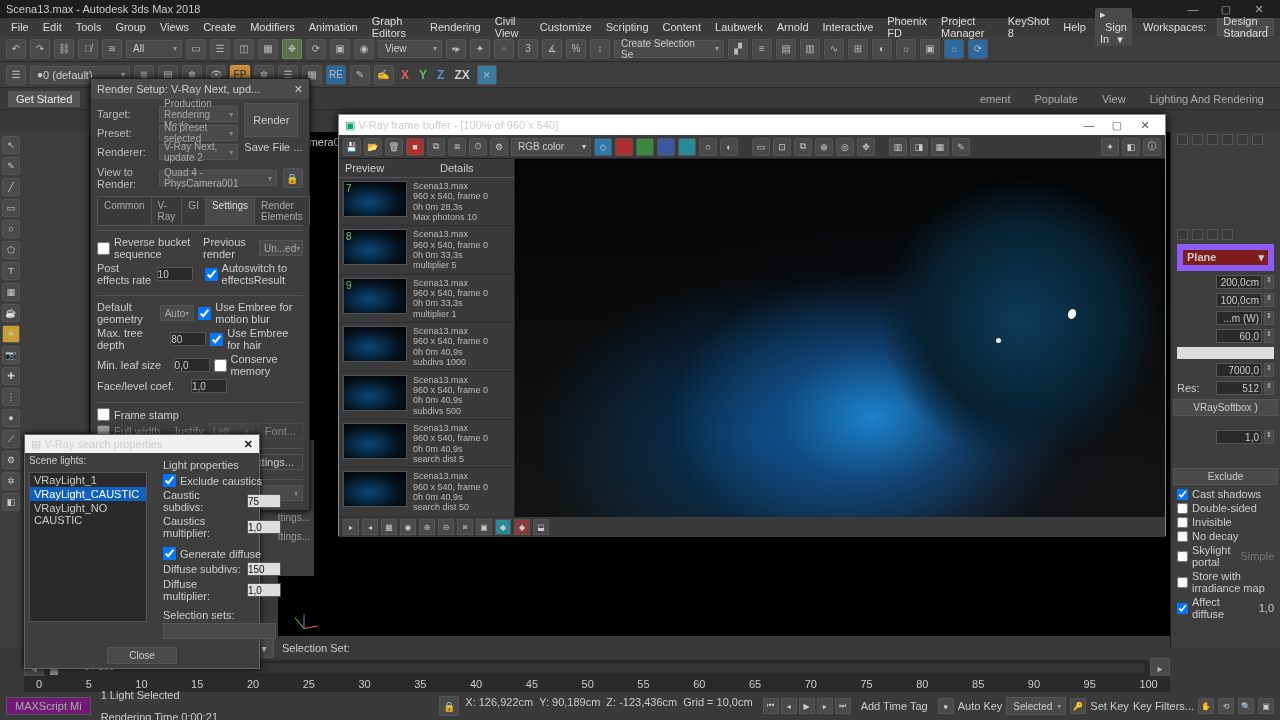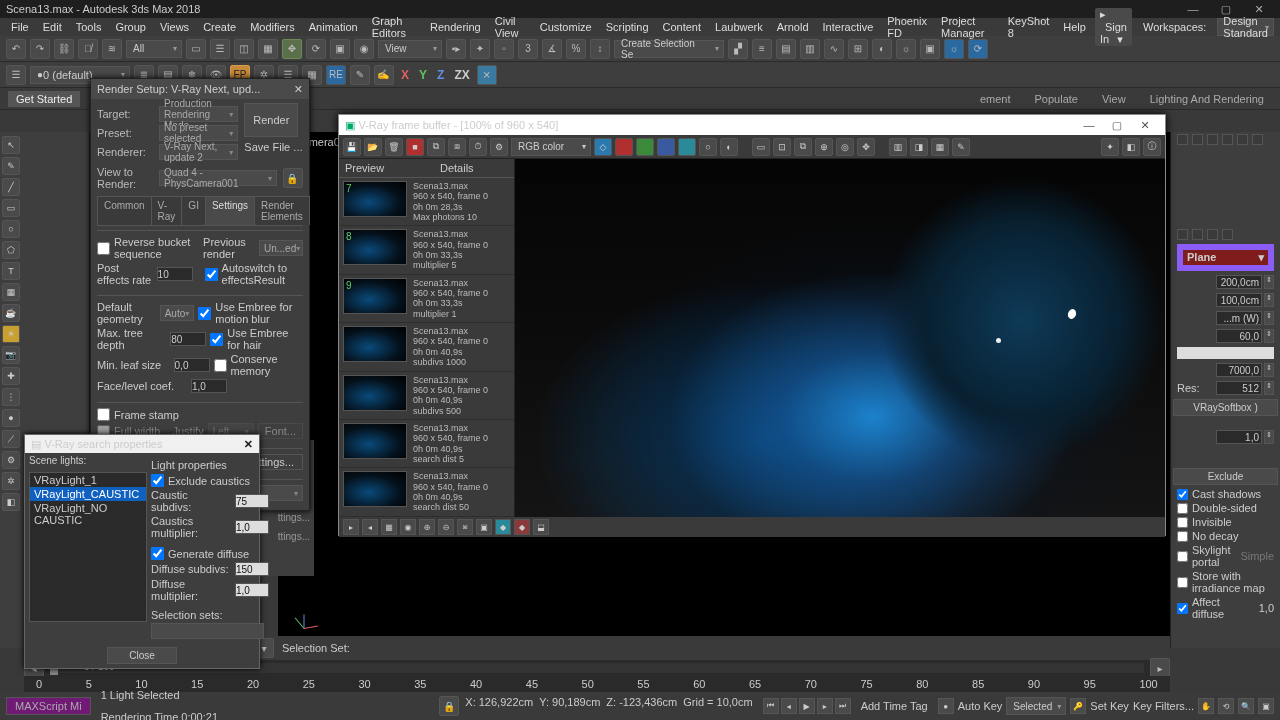--- a/index.html
+++ b/index.html
@@ -68,21 +68,21 @@
 .rsdlg .tabs span.active { background:#4a4a4a; color:#ddd;}
 .rsdlg .sect { border-top:1px solid #555; padding:4px 0; margin-top:4px;}
 .rsdlg .opt { display:flex; align-items:center; gap:4px; font-size:10px; padding:1px 0;}
 .rsdlg .opt input[type=text]{ width:36px; height:14px; background:#2a2a2a; border:1px solid #555; color:#ccc; font-size:10px;}
 .rsdlg .opt .olbl { width:90px;}
 
 
 .lpdlg { position:absolute; top:434px; left:24px; width:236px; background:#3e3e3e; border:1px solid #666; box-shadow:0 0 6px #000; z-index:50;}
 .lpdlg .titlerow { height:18px; background:#f0f0f0; color:#222; display:flex; align-items:center; justify-content:space-between; padding:0 6px; font-size:11px;}
 .lpdlg .titlerow .x { color:#222; font-weight:bold;}
-.lpdlg .body { display:flex; }
+.lpdlg .body { display:flex;gap:12px; }
 .lpdlg .list { width:118px; background:#2a2a2a; border:1px solid #555; margin:4px; height:150px; overflow:hidden; font-size:10px;}
 .lpdlg .list .item { padding:1px 4px;}
 .lpdlg .list .item.sel { background:#1060c0; color:#fff;}
 .lpdlg .props { flex:1; padding:4px 6px 4px 0; font-size:10px;}
 .lpdlg .props .grp { margin-bottom:6px;}
 .lpdlg .props .opt { display:flex; align-items:center; gap:4px; padding:1px 0;}
 .lpdlg .props .opt input[type=text]{ width:34px; height:14px; background:#ddd; border:1px solid #555; color:#111; font-size:10px;}
 .lpdlg .close { width:70px; margin:4px auto; background:#4a4a4a; border:1px solid #555; text-align:center; padding:2px; font-size:10px;}
 .lpdlg .selset { width:96%; height:16px; background:#4a4a4a; border:1px solid #555; margin-top:2px;}
 

